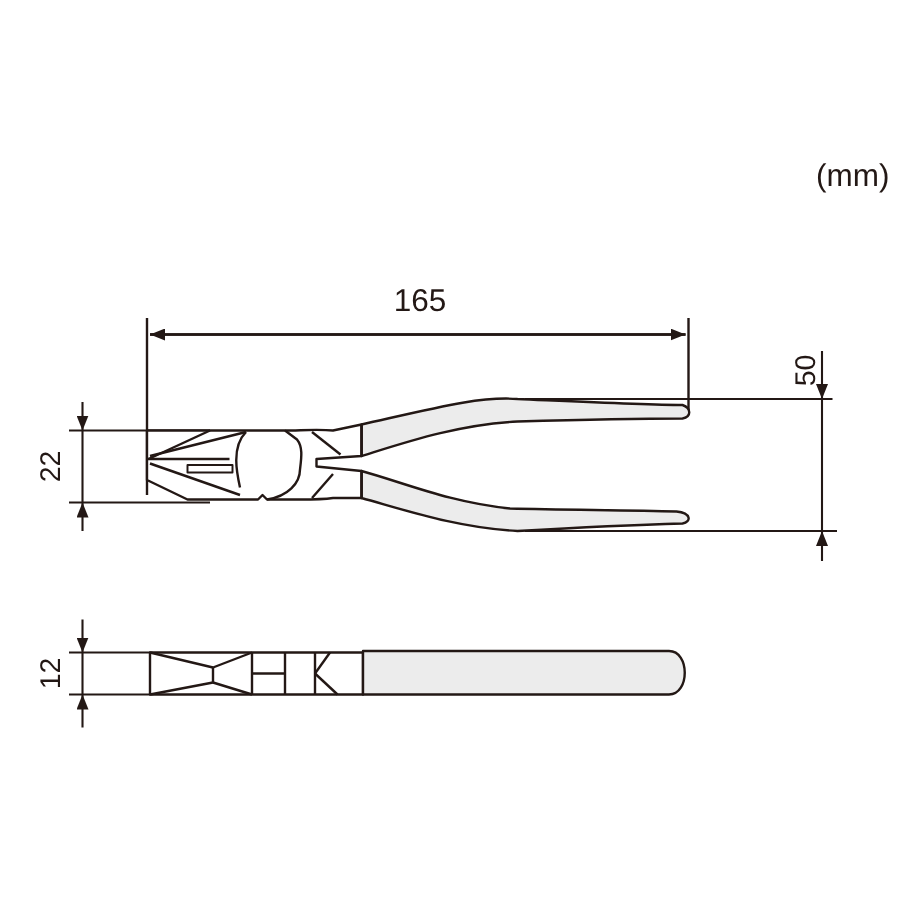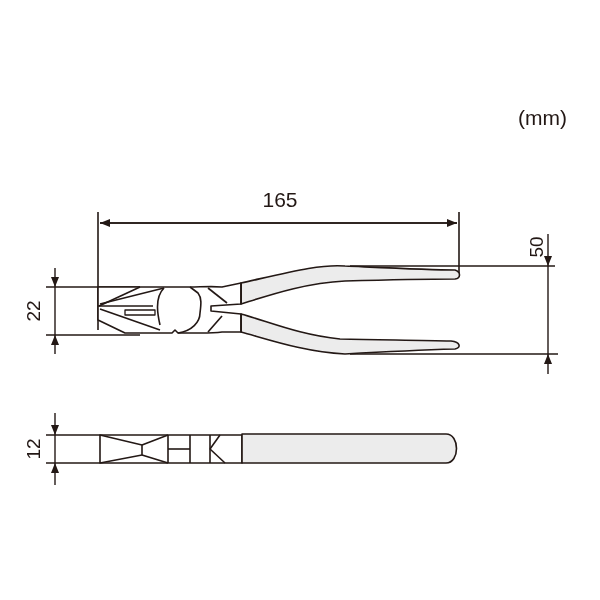--- a/index.html
+++ b/index.html
@@ -1,19 +1,19 @@
 <!DOCTYPE html>
 <html><head>
   <meta charset="utf-8">
   <style>
     html, body { margin: 0; padding: 0; background: #ffffff; }
     body { width: 600px; height: 600px; position: relative; overflow: hidden;
            font-family: "Liberation Sans", sans-serif; }
     #drawing { position: absolute; left: 0; top: 0; width: 600px; height: 600px; }
-    .unit { position: absolute; left: 518px; top: 106px; font-size: 21px; color: #231815;
+    .unit { position: absolute; left: 544px; top: 106px; font-size: 21px; color: #231815;
             font-family: "Liberation Sans", sans-serif; letter-spacing: 0px; }
     .dim { font-family: "Liberation Sans", sans-serif; fill: #231815; }
   </style>
 </head>
 <body>
 
 <div class="unit">(mm)</div>
 
 <svg id="drawing" viewBox="0 0 600 600" xmlns="http://www.w3.org/2000/svg">
   <defs>

